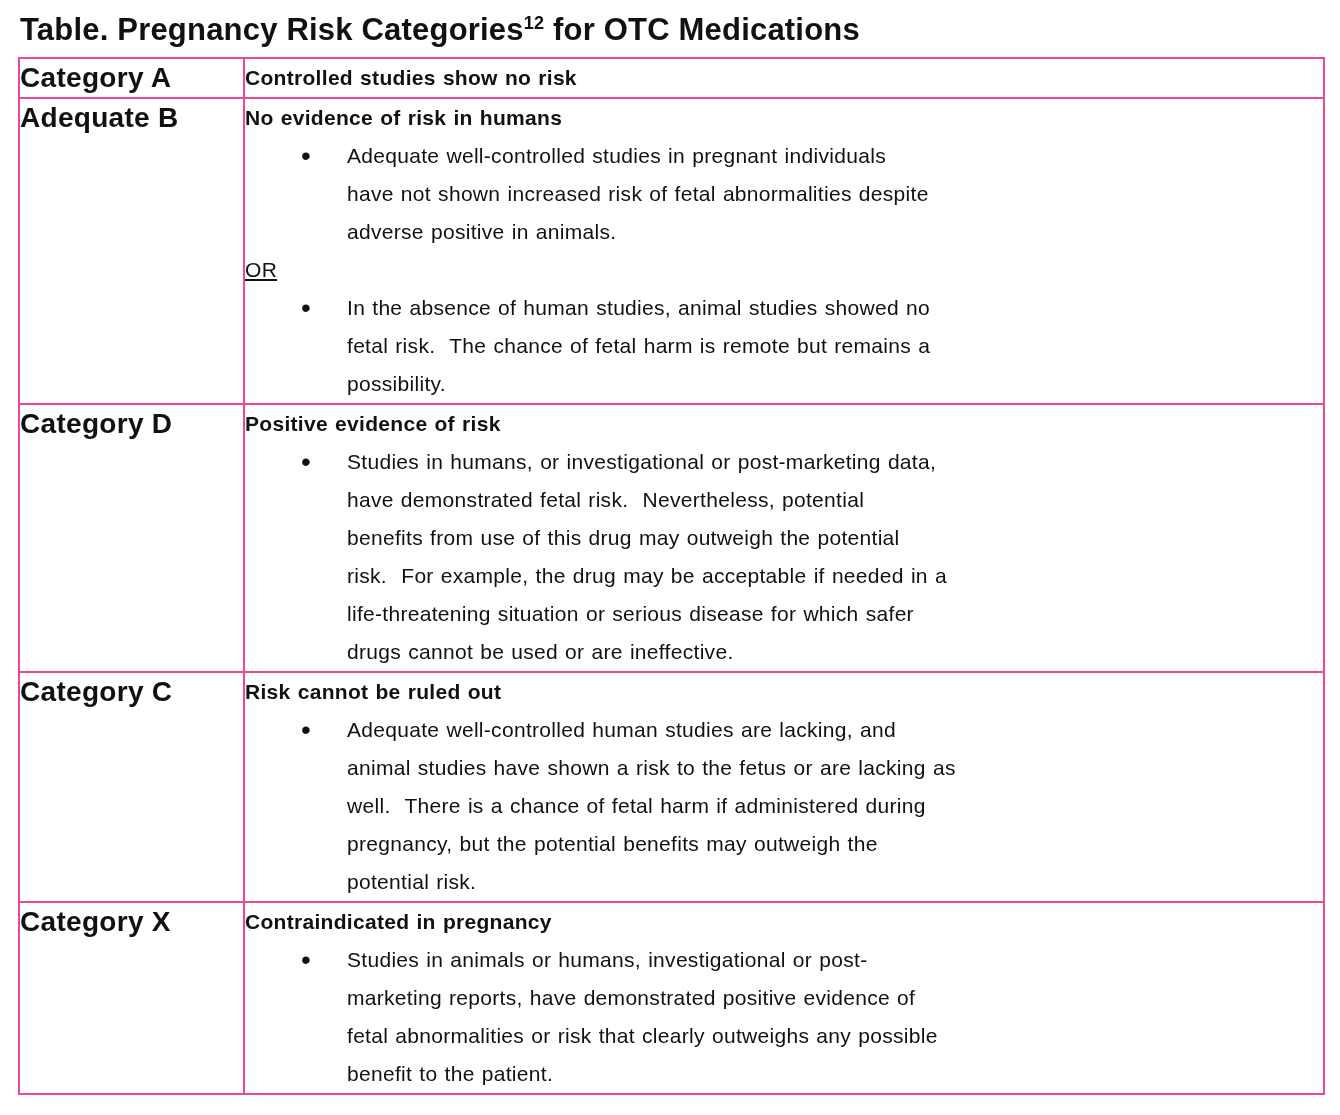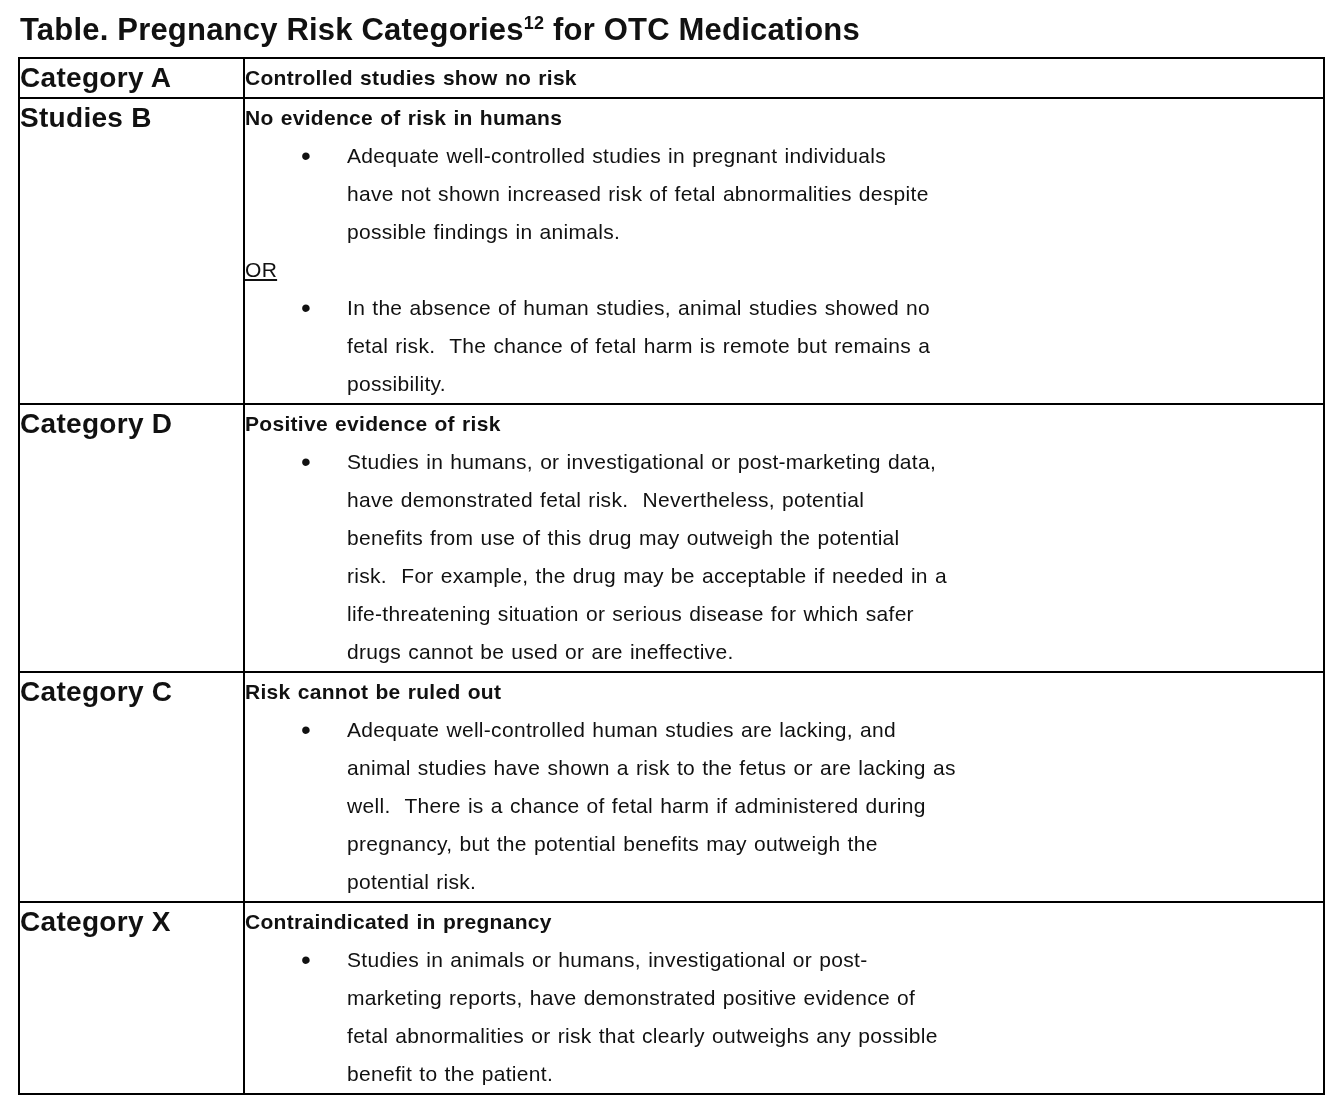--- a/index.html
+++ b/index.html
@@ -27,21 +27,21 @@
     font-weight: bold;
     line-height: 0;
     vertical-align: super;
   }
   table.risk-table {
     border-collapse: collapse;
     width: 1307px;
     table-layout: fixed;
   }
   table.risk-table td {
-    border: 2px solid #000000;
+    border: 2px solid #ec4899;
     vertical-align: top;
     padding: 0;
   }
   td.cat-cell {
     width: 225px;
     font-weight: bold;
     font-size: 28px;
     line-height: 38px;
     padding: 2px 6px 2px 14px;
     letter-spacing: 0.3px;
@@ -88,28 +88,28 @@
 
     <tbody>
         <tr>
       <td class="cat-cell">Category A</td>
       <td class="desc-cell">
         <div class="row-heading">Controlled studies show no risk</div>
       </td>
     </tr>
 
     <tr>
-      <td class="cat-cell">Studies B</td>
+      <td class="cat-cell">Adequate B</td>
       <td class="desc-cell">
         <div class="row-heading">No evidence of risk in humans</div>
         <div class="bullet-item">
           <span class="bullet-marker"></span>
           <span class="item-text">Adequate well-controlled studies in pregnant individuals
 have not shown increased risk of fetal abnormalities despite
-possible findings in animals.</span>
+adverse positive in animals.</span>
         </div>
         <div class="plain-item">OR</div>
         <div class="bullet-item">
           <span class="bullet-marker"></span>
           <span class="item-text">In the absence of human studies, animal studies showed no
 fetal risk.  The chance of fetal harm is remote but remains a
 possibility.</span>
         </div>
       </td>
     </tr>

